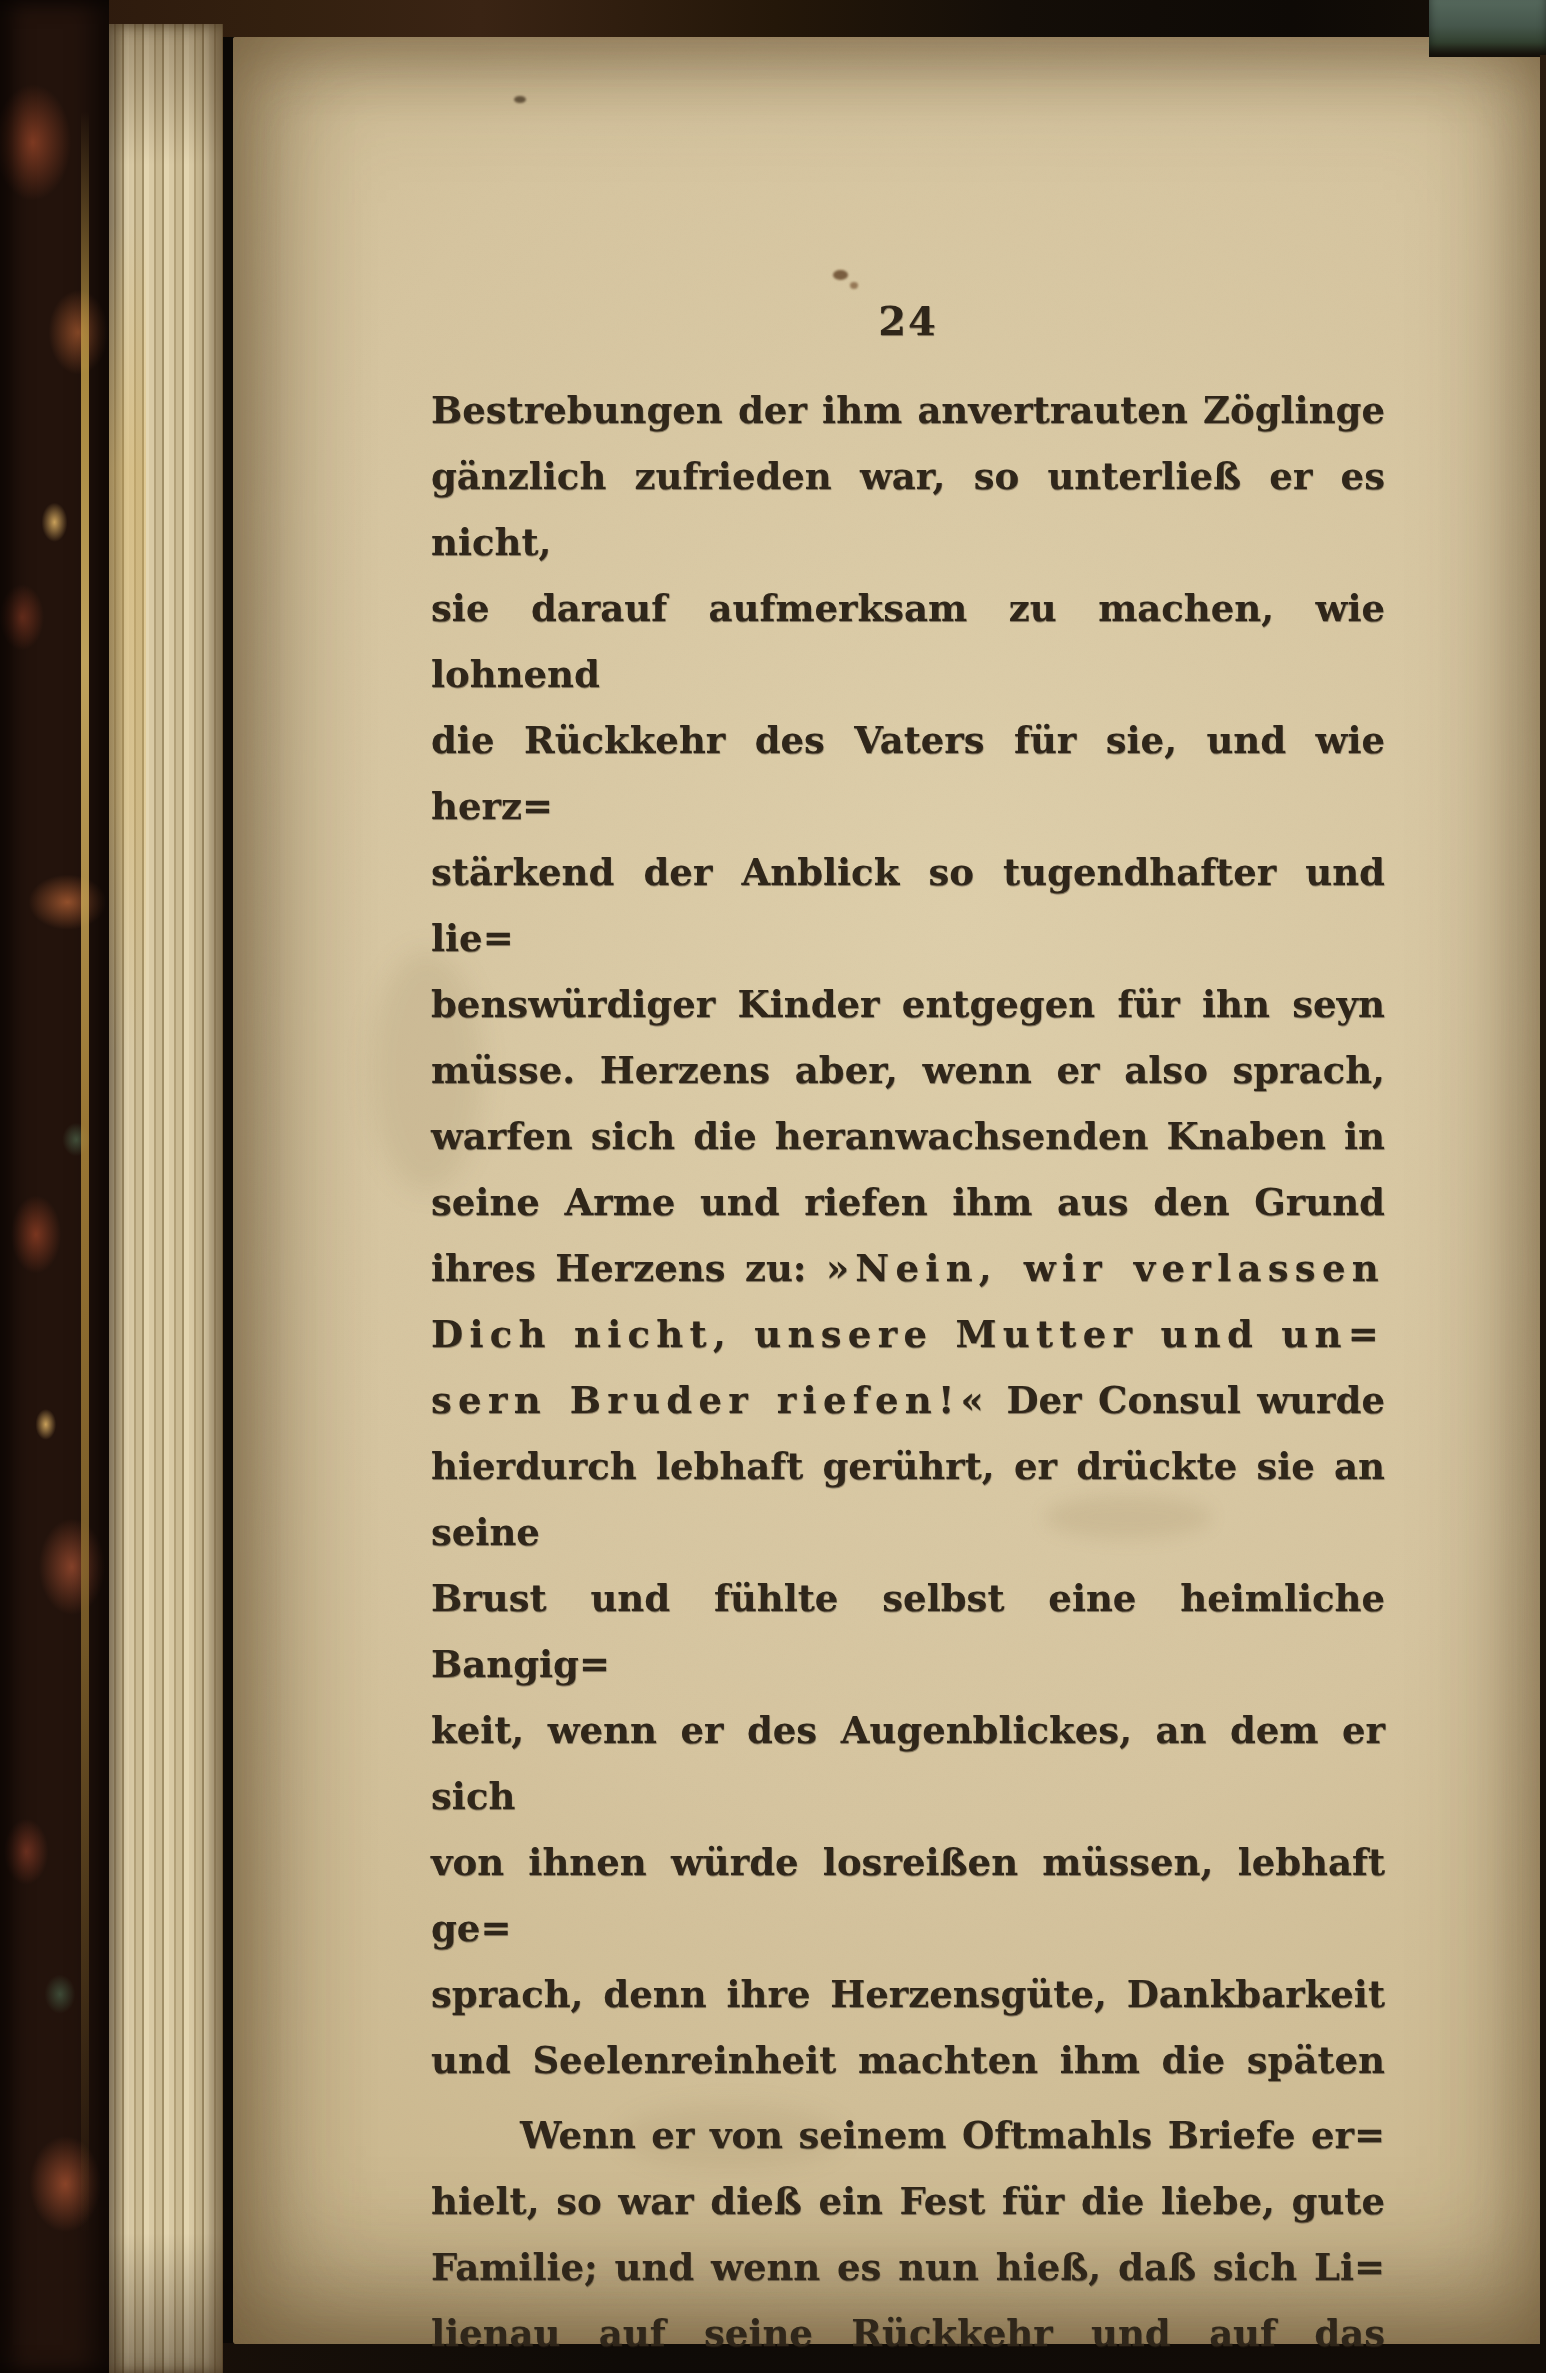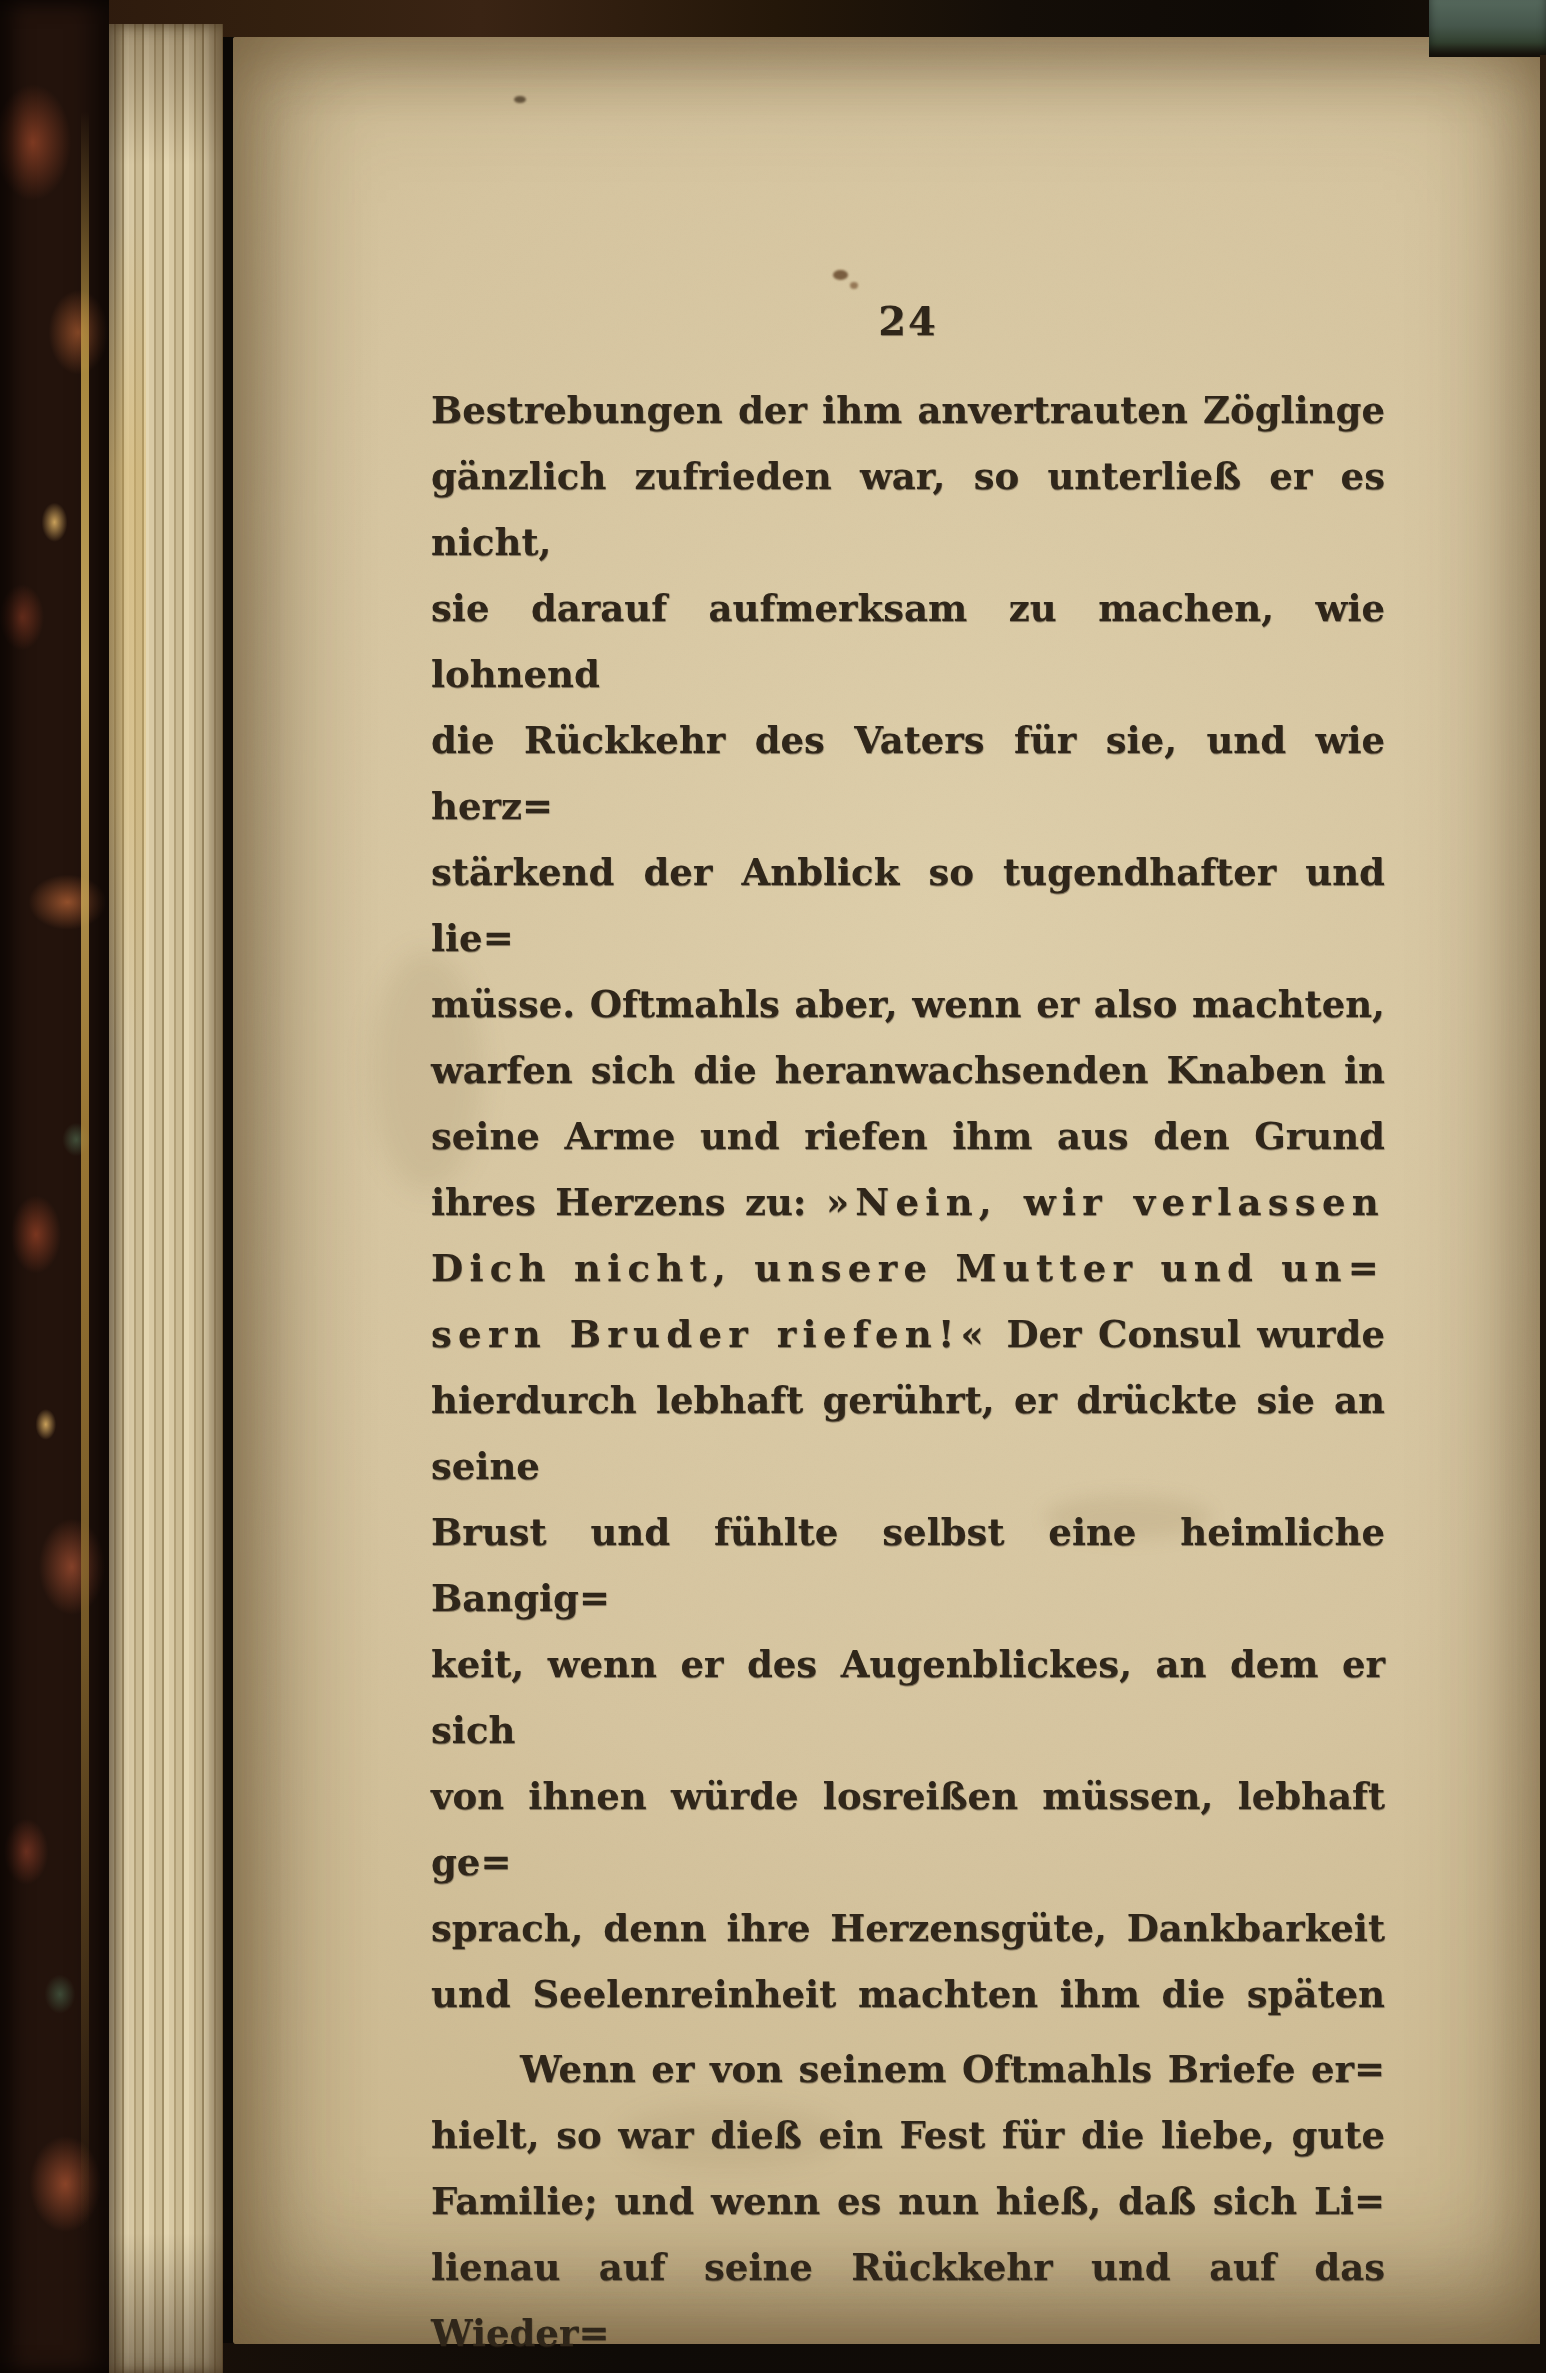--- a/index.html
+++ b/index.html
@@ -210,21 +210,22 @@
   <div class="spot smudge-3"></div>
 
   <div class="text-block">
     <div class="page-number">24</div>
     <div class="lines">
         <div class="text-line"><span>Bestrebungen der ihm anvertrauten Zöglinge</span></div>
         <div class="text-line"><span>gänzlich zufrieden war, so unterließ er es nicht,</span></div>
         <div class="text-line"><span>sie darauf aufmerksam zu machen, wie lohnend</span></div>
         <div class="text-line"><span>die Rückkehr des Vaters für sie, und wie herz=</span></div>
         <div class="text-line"><span>stärkend der Anblick so tugendhafter und lie=</span></div>
-        <div class="text-line"><span>müsse. Oftmahls aber, wenn er also machten,</span></div>
+        <div class="text-line"><span>benswürdiger Kinder entgegen für ihn seyn</span></div>
+        <div class="text-line"><span>müsse. Herzens aber, wenn er also sprach,</span></div>
         <div class="text-line"><span>warfen sich die heranwachsenden Knaben in</span></div>
         <div class="text-line"><span>seine Arme und riefen ihm aus den Grund</span></div>
         <div class="text-line"><span>ihres Herzens zu: </span><span class="spaced">»Nein, wir verlassen</span></div>
         <div class="text-line"><span class="spaced">Dich nicht, unsere Mutter und un=</span></div>
         <div class="text-line"><span class="spaced">sern Bruder riefen!«</span><span> Der Consul wurde</span></div>
         <div class="text-line"><span>hierdurch lebhaft gerührt, er drückte sie an seine</span></div>
         <div class="text-line"><span>Brust und fühlte selbst eine heimliche Bangig=</span></div>
         <div class="text-line"><span>keit, wenn er des Augenblickes, an dem er sich</span></div>
         <div class="text-line"><span>von ihnen würde losreißen müssen, lebhaft ge=</span></div>
         <div class="text-line"><span>sprach, denn ihre Herzensgüte, Dankbarkeit</span></div>

